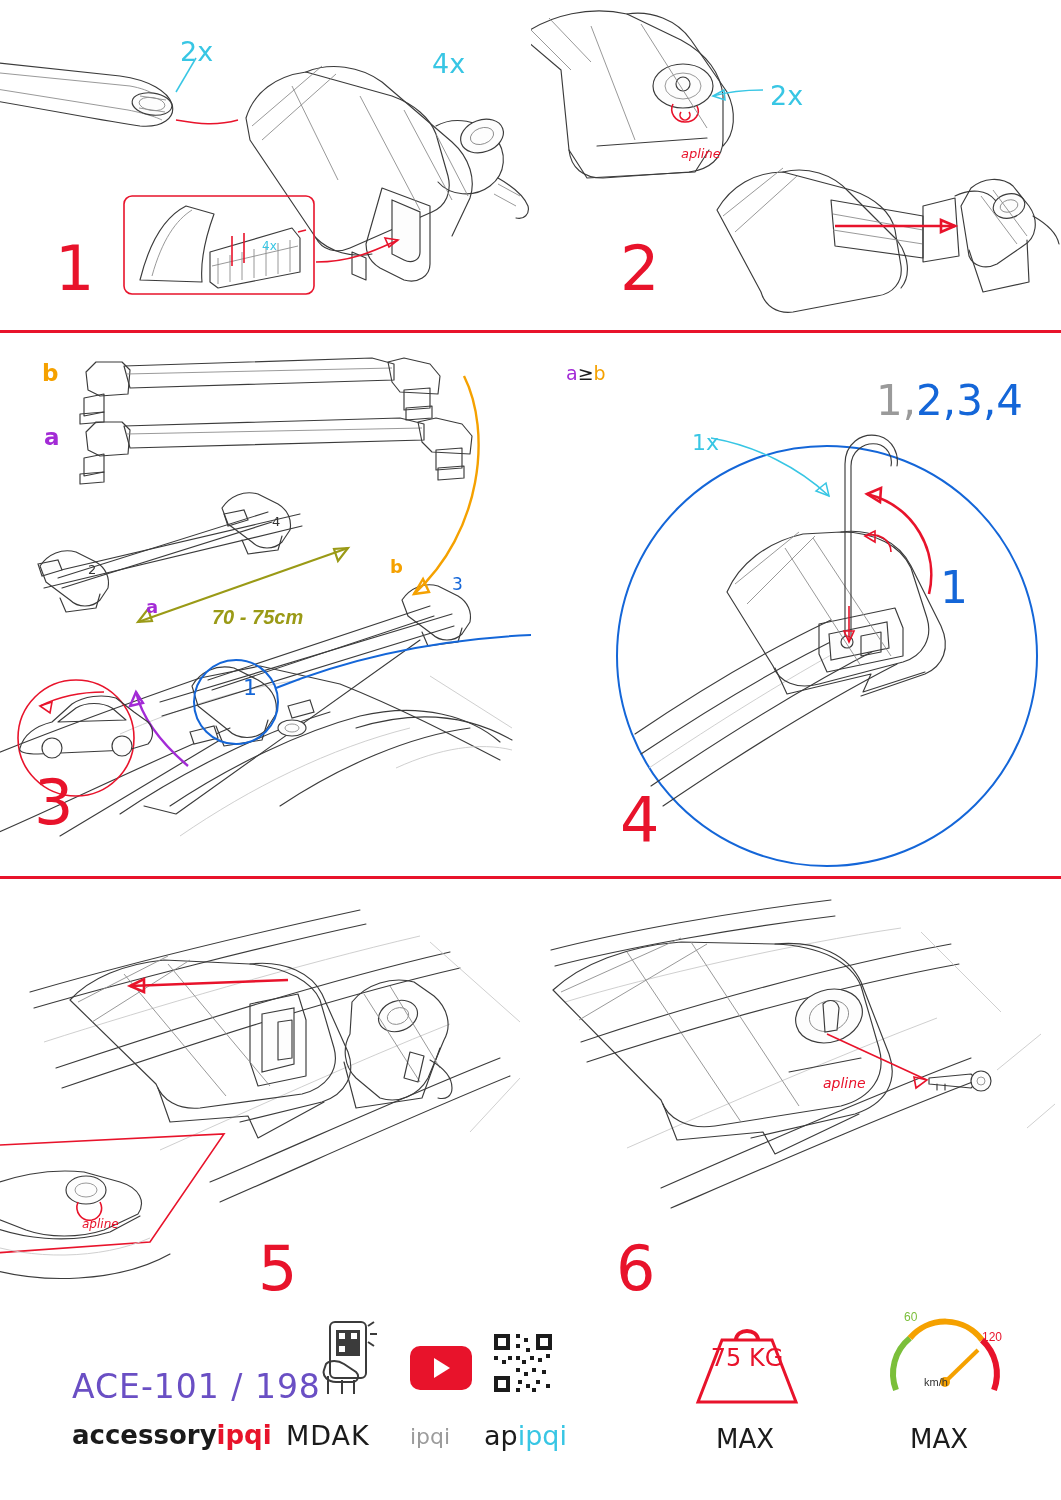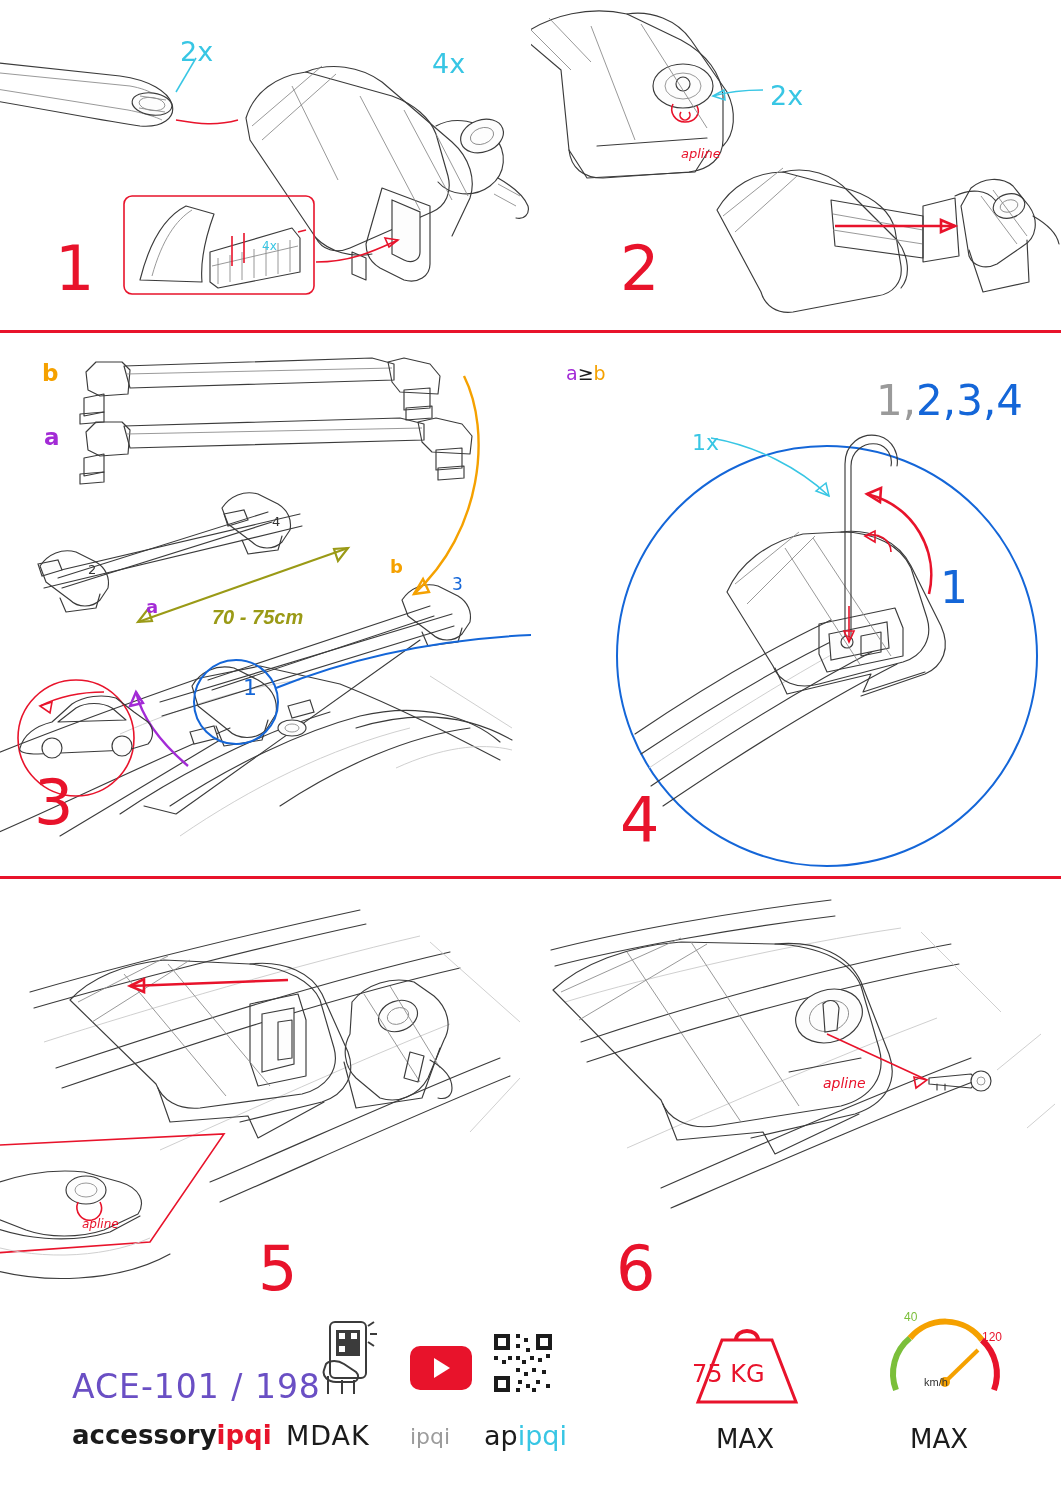--- a/index.html
+++ b/index.html
@@ -54,21 +54,21 @@
   .maxlabel { position:absolute; font-size:26px; color:#1b1b1b; font-family:"DejaVu Sans", sans-serif; }
 
   
   .phone-ico { position:absolute; left:322px; top:1320px; width:56px; height:76px; }
   .yt { position:absolute; left:410px; top:1346px; width:62px; height:44px; background:#e8132b; border-radius:10px; }
   .yt:after{ content:""; position:absolute; left:24px; top:12px; border-left:16px solid #fff; border-top:10px solid transparent; border-bottom:10px solid transparent;}
   .qr { position:absolute; left:492px; top:1332px; width:62px; height:62px; }
 
   
   .weight { position:absolute; left:692px; top:1320px; width:110px; height:86px; }
-  .weight .txt { position:absolute; left:0; width:110px; top:40px; color:#e8132b; font-size:24px; font-family:"DejaVu Sans", sans-serif; }
+  .weight .txt { position:absolute; left:0; width:110px; top:24px; text-align:center; color:#e8132b; font-size:24px; font-family:"DejaVu Sans", sans-serif; }
 
   
   .speedo { position:absolute; left:886px; top:1312px; width:118px; height:96px; }
   .speedo .t60 { position:absolute; left:18px; top:-2px; font-size:12px; color:#7bbf3a; }
   .speedo .t120 { position:absolute; left:96px; top:18px; font-size:12px; color:#e8132b; }
   .speedo .kmh { position:absolute; left:38px; top:64px; font-size:11px; color:#333; }
 
   svg { display:block; }
   .ln { fill:none; stroke:#3b3b3b; stroke-width:1.15; stroke-linejoin:round; stroke-linecap:round; }
   .lnf { fill:#fdfdfd; stroke:#3b3b3b; stroke-width:1.15; }
@@ -491,19 +491,19 @@
   <div class="maxlabel" style="left:716px;top:1424px">MAX</div>
 
   <div class="speedo">
     <svg viewBox="0 0 118 96" width="118" height="96">
       <path d="M10,78 A46,46 0 0,1 24,26" fill="none" stroke="#7bbf3a" stroke-width="6"></path>
       <path d="M24,26 A46,46 0 0,1 96,28" fill="none" stroke="#f5a100" stroke-width="6"></path>
       <path d="M96,28 A46,46 0 0,1 108,78" fill="none" stroke="#e8132b" stroke-width="6"></path>
       <circle cx="59" cy="70" r="5" fill="#f5a100"></circle>
       <path d="M59,70 L92,38" stroke="#f5a100" stroke-width="4" fill="none"></path>
     </svg>
-    <div class="t60">40</div>
+    <div class="t60">60</div>
     <div class="t120">120</div>
     <div class="kmh">km/h</div>
   </div>
   <div class="maxlabel" style="left:910px;top:1424px">MAX</div>
 
 </div>
 
 </body></html>

